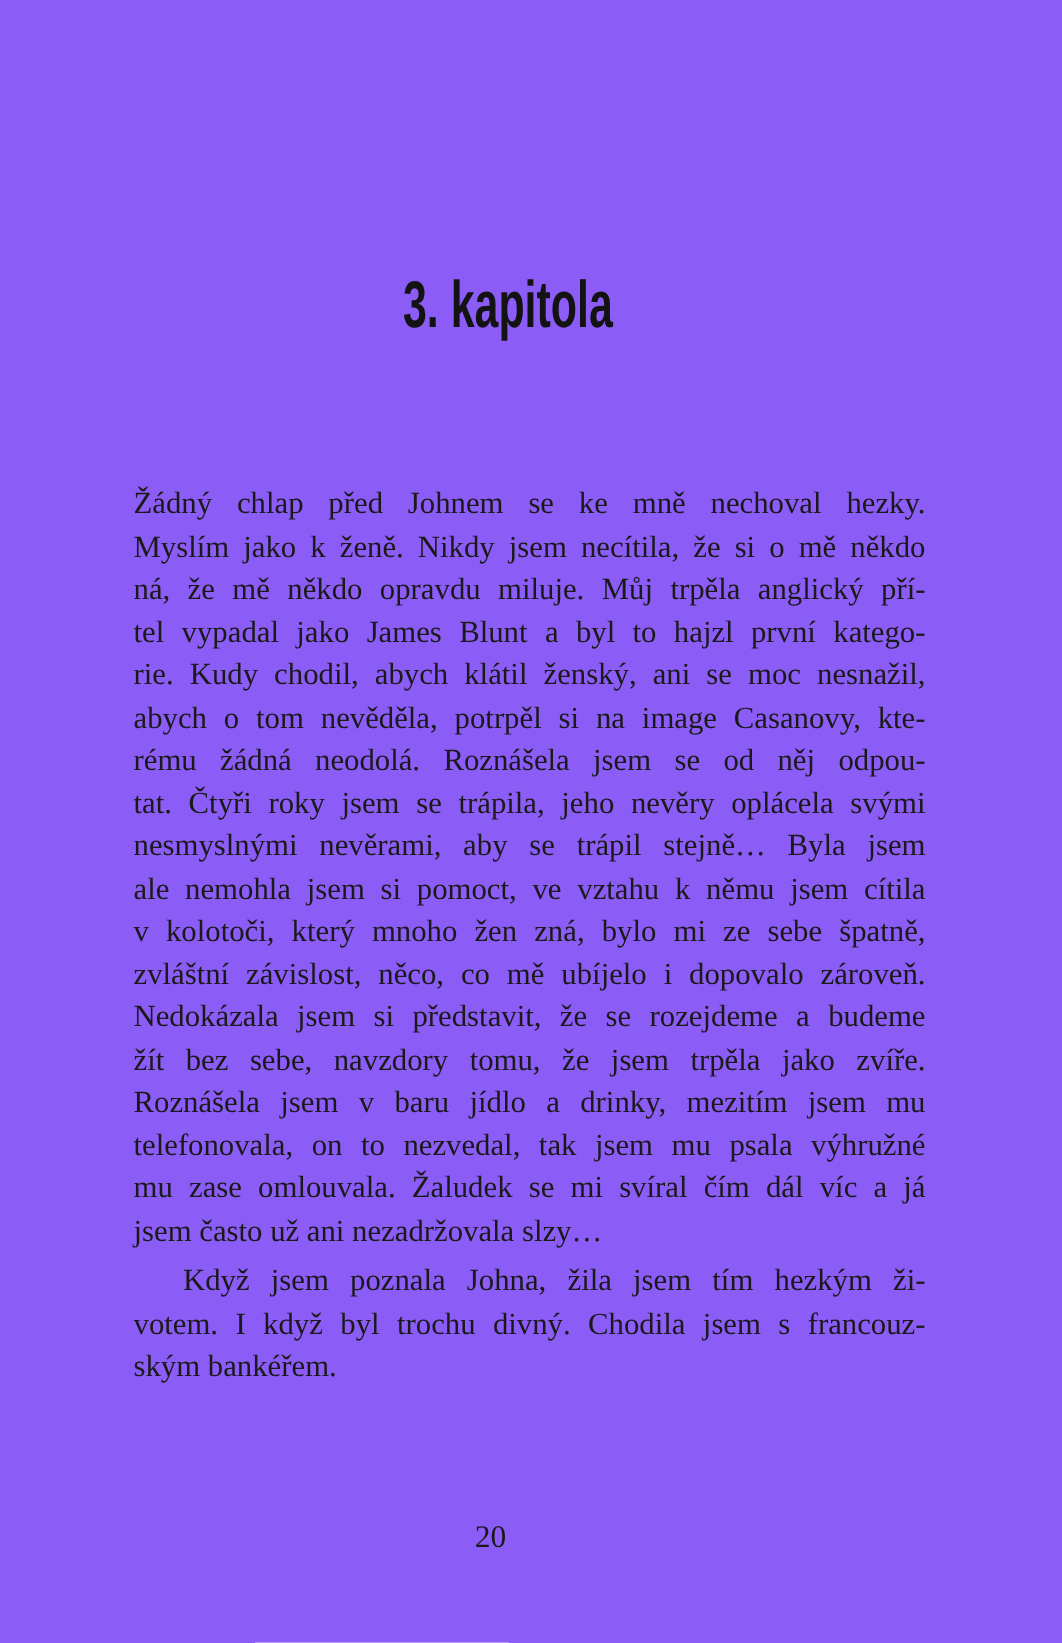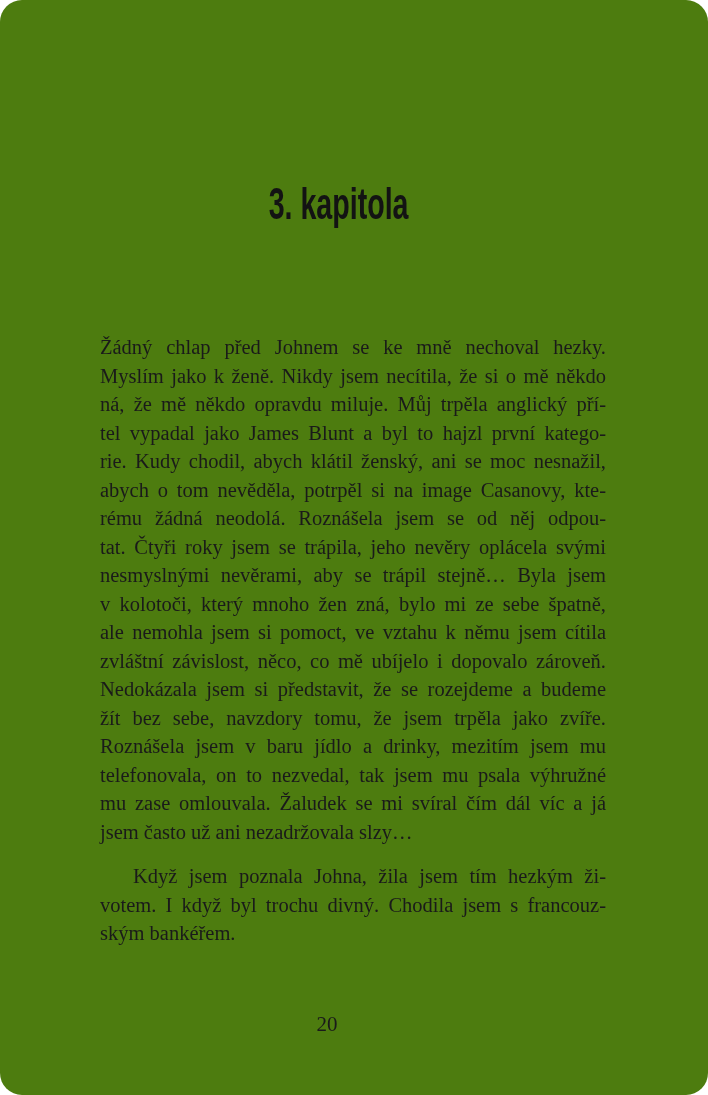--- a/index.html
+++ b/index.html
@@ -8,22 +8,21 @@
     height: 1095px;
     background: #ffffff;
     position: relative;
     overflow: hidden;
     font-family: "Liberation Serif", serif;
     color: #1a1a1a;
   }
   .page {
     position: absolute;
     inset: 0;
-    background: #4d7c0f;
-    border-radius: 22px;
+    background: #8b5cf6;
   }
   .heading-wrap {
     position: absolute;
     top: 182px;
     left: -15px;
     width: 708px;
     text-align: center;
   }
   .chapter-heading {
     display: inline-block;
@@ -35,21 +34,21 @@
     transform: scaleX(0.65);
     transform-origin: 50% 50%;
     white-space: nowrap;
   }
   .body-text {
     position: absolute;
     left: 84px;
     top: 317px;
     width: 538px;
   }
-  .paragraph { margin: 16px; }
+  .paragraph { margin: 5px; }
   .line {
     font-size: 20.5px;
     line-height: 28.5px;
     height: 28.5px;
     white-space: nowrap;
     color: #1a1a1a;
   }
   .line.just {
     white-space: normal;
     text-align: justify;
@@ -82,22 +81,22 @@
       <div class="paragraph">
         <div class="line just">Žádný chlap před Johnem se ke mně nechoval hezky.</div>
         <div class="line just">Myslím jako k ženě. Nikdy jsem necítila, že si o mě někdo</div>
         <div class="line just">ná, že mě někdo opravdu miluje. Můj trpěla anglický pří-</div>
         <div class="line just">tel vypadal jako James Blunt a byl to hajzl první katego-</div>
         <div class="line just">rie. Kudy chodil, abych klátil ženský, ani se moc nesnažil,</div>
         <div class="line just">abych o tom nevěděla, potrpěl si na image Casanovy, kte-</div>
         <div class="line just">rému žádná neodolá. Roznášela jsem se od něj odpou-</div>
         <div class="line just">tat. Čtyři roky jsem se trápila, jeho nevěry oplácela svými</div>
         <div class="line just">nesmyslnými nevěrami, aby se trápil stejně… Byla jsem</div>
+        <div class="line just">ale nemohla jsem si pomoct, ve vztahu k němu jsem cítila</div>
         <div class="line just">v kolotoči, který mnoho žen zná, bylo mi ze sebe špatně,</div>
-        <div class="line just">ale nemohla jsem si pomoct, ve vztahu k němu jsem cítila</div>
         <div class="line just">zvláštní závislost, něco, co mě ubíjelo i dopovalo zároveň.</div>
         <div class="line just">Nedokázala jsem si představit, že se rozejdeme a budeme</div>
         <div class="line just">žít bez sebe, navzdory tomu, že jsem trpěla jako zvíře.</div>
         <div class="line just">Roznášela jsem v baru jídlo a drinky, mezitím jsem mu</div>
         <div class="line just">telefonovala, on to nezvedal, tak jsem mu psala výhružné</div>
         <div class="line just">mu zase omlouvala. Žaludek se mi svíral čím dál víc a já</div>
         <div class="line">jsem často už ani nezadržovala slzy…</div>
       </div>
       <div class="paragraph">
         <div class="line just indent">Když jsem poznala Johna, žila jsem tím hezkým ži-</div>

